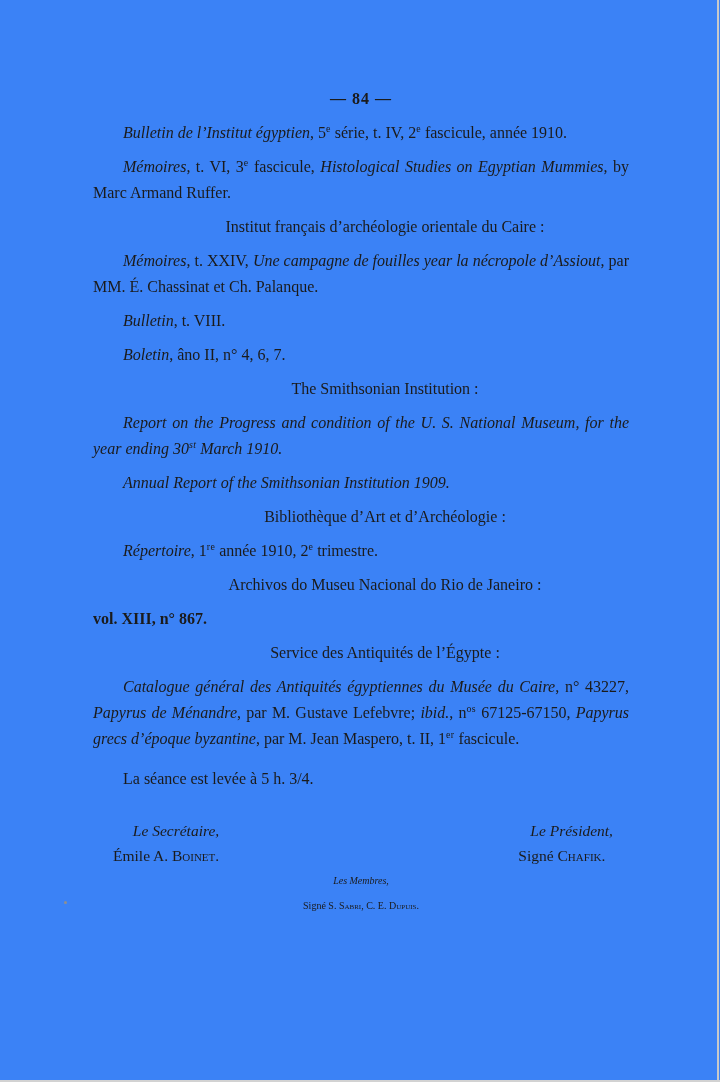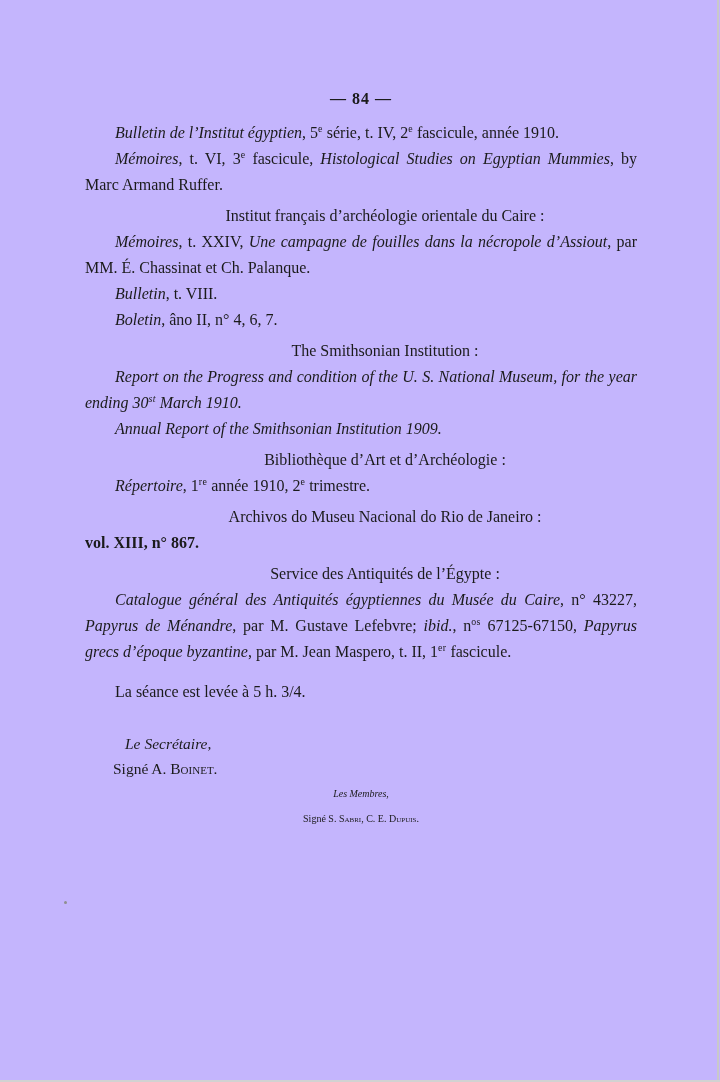--- a/index.html
+++ b/index.html
@@ -6,21 +6,21 @@
   body {
     width: 720px; height: 1082px;
     background: #ffffff;
     font-family: "Liberation Serif", "DejaVu Serif", serif;
     color: #1b1b1b;
     overflow: hidden;
   }
   .page {
     position: relative;
     width: 720px; height: 1082px;
-    background: #c4b5fd;
+    background: #3b82f6;
   }
   .scan-edge-right {
     position: absolute; right: 1px; top: 0; width: 2px; height: 100%;
     background: #c9c9c9;
   }
   .scan-edge-bottom {
     position: absolute; left: 0; bottom: 0; width: 100%; height: 2px;
     background: #d2d2d2;
   }
   .ink-speck {
@@ -31,76 +31,80 @@
     position: absolute; left: 85px; top: 86px; width: 552px;
     font-size: 16px; line-height: 26px;
     text-align: justify;
   }
   .pageno {
     text-align: center;
     margin: 0 0 8px 0;
     letter-spacing: 1px;
     font-weight: bold;
   }
-  p { margin: 0; }
+  p { margin: 8px; }
   p.entry   { text-indent: 30px; }
   p.closing { text-indent: 30px; margin-top: 14px; }
   p.heading { text-indent: 48px; text-align: center; margin-top: 5px; }
   p.plain   { text-indent: 0; font-weight: bold; }
   .it { font-style: italic; }
   .sc { font-variant: small-caps; }
   sup { font-size: 0.62em; line-height: 0; vertical-align: super; letter-spacing: 0.3px; }
   .sig-row {
     margin-top: 26px;
     display: flex;
     justify-content: space-between;
     font-size: 15.5px; line-height: 25px;
     text-align: left;
   }
   .sig-block { display: inline-block; }
   .sig-block.left  { margin-left: 28px; }
   .sig-block.right { margin-right: 24px; }
-  .sig-block .sig-line-0 { text-indent: 12px; }
+  .sig-block .sig-line-0 { text-indent: 12px; text-align: right; }
   .sig-center {
     margin-top: 0;
     font-size: 10px; line-height: 25px;
     text-align: center;
   }
 </style>
 </head>
 <body>
 
 <div class="page">
 
   <div class="content">
     <div class="pageno">— 84 —</div>
 
     <div>
         <p class="entry"><span class="it">Bulletin de l’Institut égyptien</span><span>, 5</span><sup>e</sup><span> série, t. IV, 2</span><sup>e</sup><span> fascicule, année 1910.</span></p>
         <p class="entry"><span class="it">Mémoires</span><span>, t. VI, 3</span><sup>e</sup><span> fascicule, </span><span class="it">Histological Studies on Egyptian Mummies</span><span>, by Marc Armand Ruffer.</span></p>
         <p class="heading"><span>Institut français d’archéologie orientale du Caire :</span></p>
-        <p class="entry"><span class="it">Mémoires</span><span>, t. XXIV, </span><span class="it">Une campagne de fouilles dans la nécropole d’Assiout</span><span>, par MM. É. Chassinat et Ch. Palanque.</span></p>
+        <p class="entry"><span class="it">Mémoires</span><span>, t. XXIV, </span><span class="it">Une campagne de fouilles year la nécropole d’Assiout</span><span>, par MM. É. Chassinat et Ch. Palanque.</span></p>
         <p class="entry"><span class="it">Bulletin</span><span>, t. VIII.</span></p>
         <p class="entry"><span class="it">Boletin</span><span>, âno II, n° 4, 6, 7.</span></p>
         <p class="heading"><span>The Smithsonian Institution :</span></p>
         <p class="entry"><span class="it">Report on the Progress and condition of the U. S. National Museum, for the year ending 30</span><sup class="it">st</sup><span class="it"> March 1910.</span></p>
         <p class="entry"><span class="it">Annual Report of the Smithsonian Institution 1909.</span></p>
         <p class="heading"><span>Bibliothèque d’Art et d’Archéologie :</span></p>
         <p class="entry"><span class="it">Répertoire</span><span>, 1</span><sup>re</sup><span> année 1910, 2</span><sup>e</sup><span> trimestre.</span></p>
         <p class="heading"><span>Archivos do Museu Nacional do Rio de Janeiro :</span></p>
         <p class="plain"><span>vol. XIII, n° 867.</span></p>
         <p class="heading"><span>Service des Antiquités de l’Égypte :</span></p>
         <p class="entry"><span class="it">Catalogue général des Antiquités égyptiennes du Musée du Caire</span><span>, n° 43227, </span><span class="it">Papyrus de Ménandre</span><span>, par M. Gustave Lefebvre; </span><span class="it">ibid.</span><span>, n</span><sup>os</sup><span> 67125-67150, </span><span class="it">Papyrus grecs d’époque byzantine</span><span>, par M. Jean Maspero, t. II, 1</span><sup>er</sup><span> fascicule.</span></p>
         <p class="closing"><span>La séance est levée à 5 h. 3/4.</span></p>
       </div>
 
     <div class="sig-row">
       <div class="sig-block left">
           <div class="sig-line sig-line-0"><span class="it">Le Secrétaire,</span></div>
-          <div class="sig-line sig-line-1"><span>Signé A. </span><span class="sc">Boinet</span><span>.</span></div>
+          <div class="sig-line sig-line-1"><span>Émile A. </span><span class="sc">Boinet</span><span>.</span></div>
+        </div>
+      <div class="sig-block right">
+          <div class="sig-line sig-line-0"><span class="it">Le Président,</span></div>
+          <div class="sig-line sig-line-1"><span>Signé </span><span class="sc">Chafik</span><span>.</span></div>
         </div>
     </div>
 
     <div class="sig-center">
         <div class="sig-line sig-line-0"><span class="it">Les Membres,</span></div>
         <div class="sig-line sig-line-1"><span>Signé S. </span><span class="sc">Sabri</span><span>, C. E. </span><span class="sc">Dupuis</span><span>.</span></div>
       </div>
   </div>
 
   <div class="ink-speck"></div>

